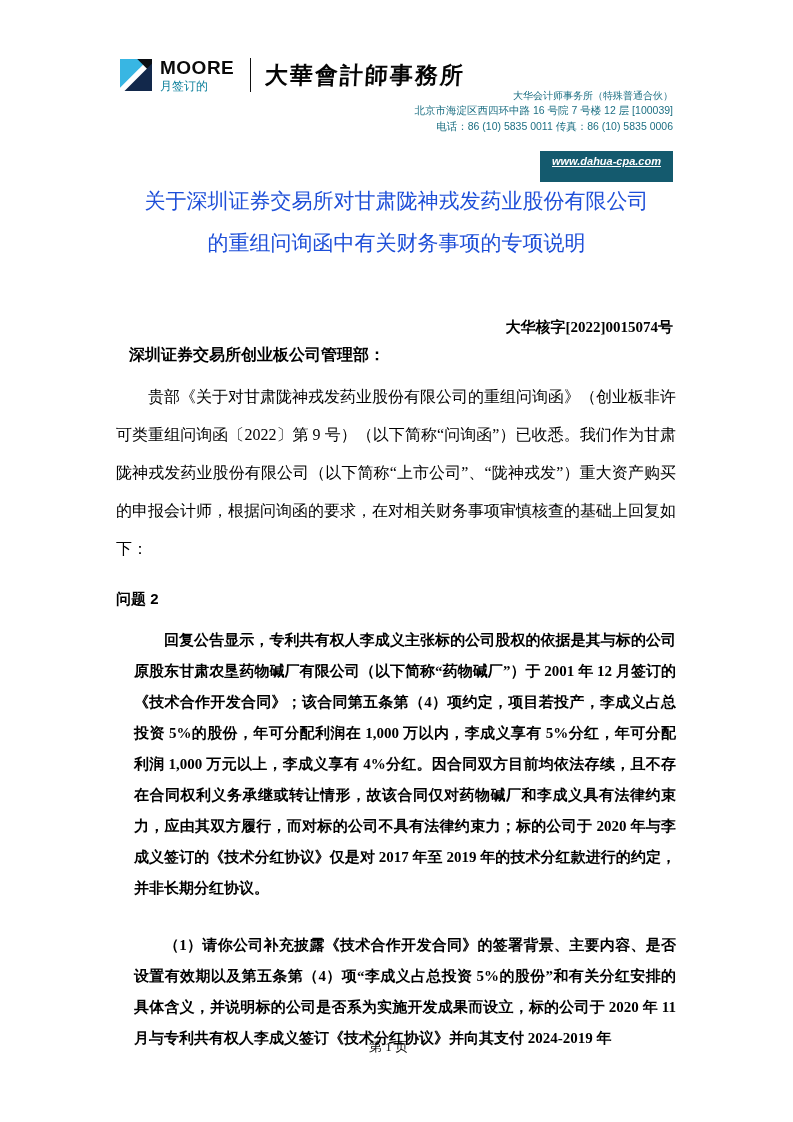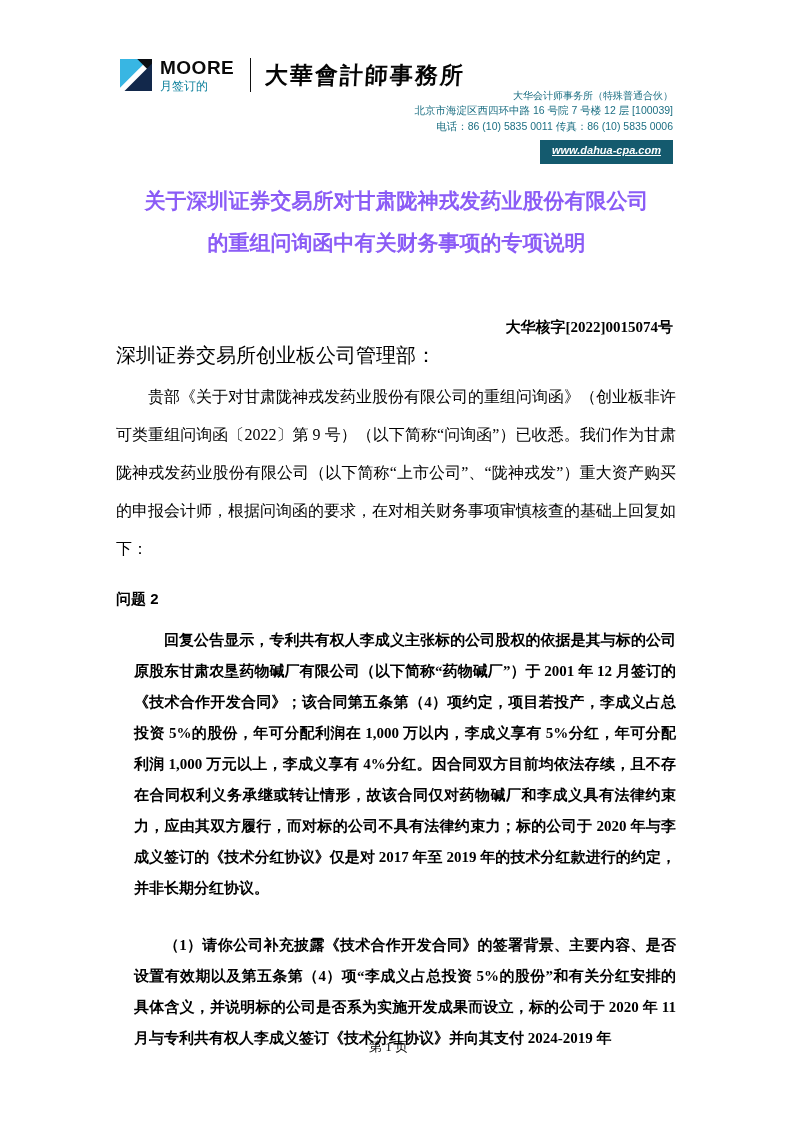--- a/index.html
+++ b/index.html
@@ -58,64 +58,64 @@
     top: 88px;
     text-align: right;
     font-family: "Liberation Sans", sans-serif;
     color: var(--teal-text, #1c6f83);
     line-height: 1.5;
   }
   .contact .firm-name { font-size: 10px; font-weight: normal; }
   .contact .addr, .contact .phone { font-size: 10.5px; }
   .website-box {
     display: inline-block;
-    margin-top: 5px;
+    margin-top: 16px;
     background: var(--website-bg, #145a6e);
     color: #ffffff;
     font-size: 11px;
     font-style: italic;
     font-weight: bold;
     text-decoration: underline;
-    padding: 2px 12px 6px 12px;
+    padding: 2px 12px 13px 12px;
     cursor: pointer;
   }
 
   
   .doc-title {
     position: absolute;
     left: 0; right: 0;
     top: 180px;
     text-align: center;
     font-family: "Liberation Sans", sans-serif;
-    font-weight: bold;
+    font-weight: normal;
     font-size: 21px;
     line-height: 42px;
-    color: #8b5cf6;
+    color: #1d4ed8;
   }
 
   .ref-number {
     position: absolute;
     right: 120px;
     top: 318px;
     font-weight: bold;
     font-size: 15px;
   }
 
   
   .content {
     position: absolute;
     left: 116px;
     width: 560px;
     top: 340px;
   }
   .recipient {
-    font-weight: normal;
-    font-size: 20px;
+    font-weight: bold;
+    font-size: 16px;
     line-height: 30px;
-    margin: 0 0 8px 0;
+    margin: 0 0 8px 13px;
   }
   .para {
     font-size: 16px;
     line-height: 38px;
     text-align: justify;
     text-indent: 2em;
     margin: 0 0 14px 0;
   }
   .q-heading {
     font-family: "Liberation Sans", sans-serif;

